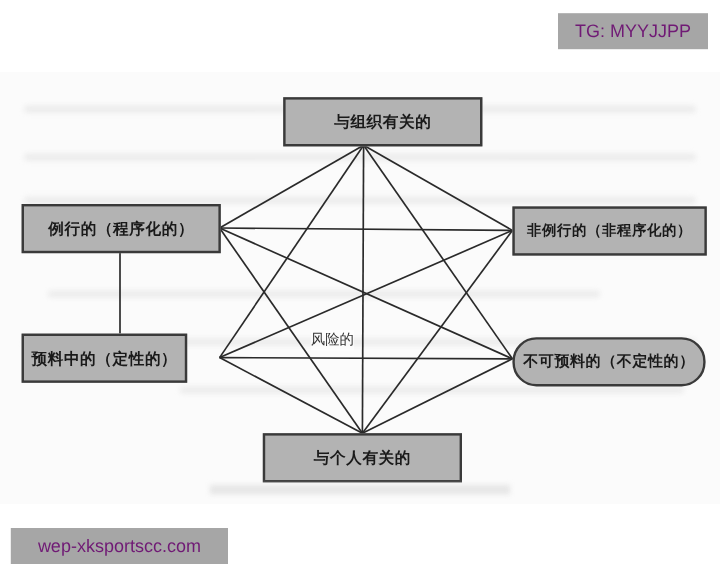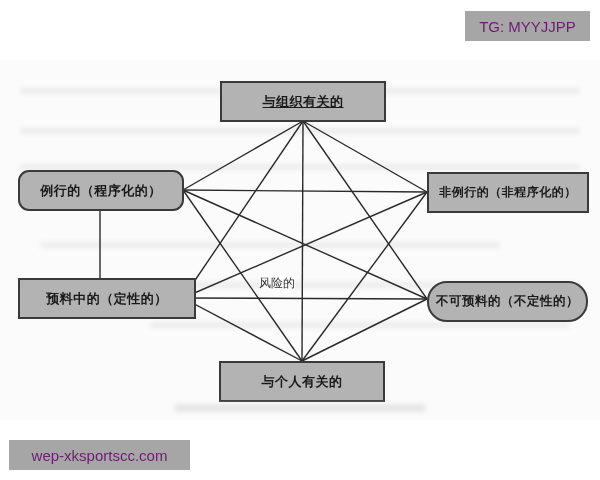--- a/index.html
+++ b/index.html
@@ -67,29 +67,29 @@
 
     <line x1="183" y1="190" x2="427" y2="192"></line>
     <line x1="183" y1="190" x2="427" y2="299"></line>
     <line x1="183" y1="298" x2="427" y2="192"></line>
     <line x1="183" y1="298" x2="427" y2="299"></line>
 
     <line x1="100" y1="210" x2="100" y2="278"></line>
   </g>
 </svg>
 
-<div class="node" style="left:220px;top:81px;width:166px;height:41px;text-decoration:underline;">
+<div class="node" style="left:236px;top:81px;width:166px;height:41px;">
   <span>与组织有关的</span>
 </div>
 
-<div class="node" style="left:18px;top:170px;width:166px;height:41px;border-radius:11px;">
+<div class="node" style="left:18px;top:170px;width:166px;height:41px;">
   <span>例行的（程序化的）</span>
 </div>
 
-<div class="node" style="left:18px;top:278px;width:178px;height:41px;">
+<div class="node" style="left:18px;top:278px;width:138px;height:41px;">
   <span>预料中的（定性的）</span>
 </div>
 
 <div class="node" style="left:427px;top:172px;width:162px;height:41px;font-size:12px;">
   <span>非例行的（非程序化的）</span>
 </div>
 
 <div class="node" style="left:427px;top:281px;width:161px;height:41px;font-size:12.5px;border-radius:20px;">
   <span>不可预料的（不定性的）</span>
 </div>

